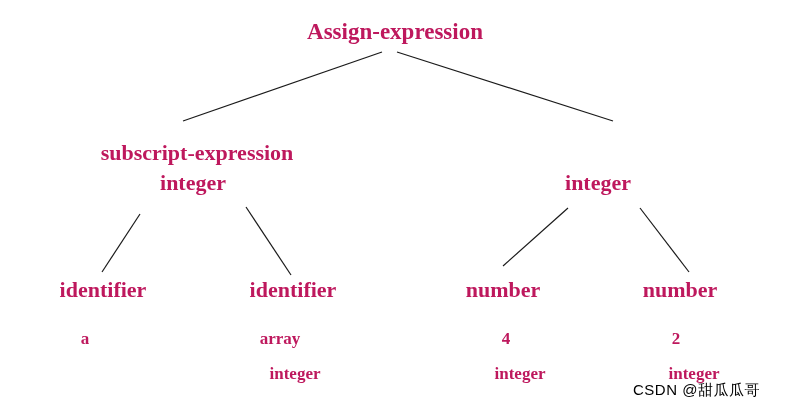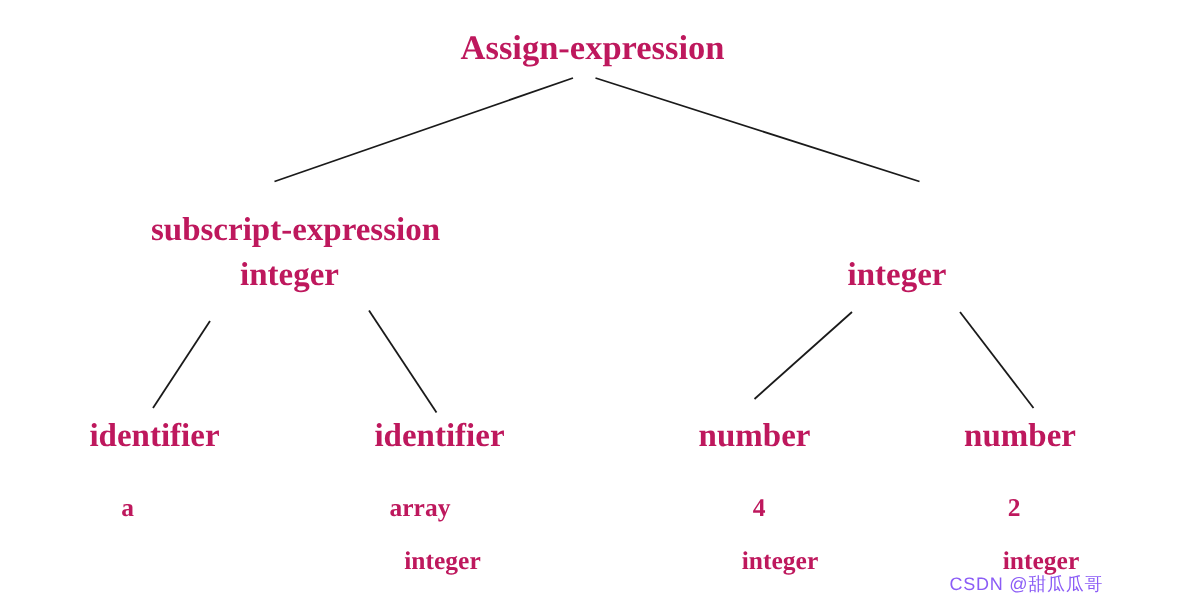--- a/index.html
+++ b/index.html
@@ -32,23 +32,23 @@
     font-weight: bold;
   }
   .fs-root  { font-size: 23px; }
   .fs-label { font-size: 22px; }
   .fs-small { font-size: 17px; }
   .watermark {
     position: absolute;
     left: 633px;
     top: 381px;
     font-family: "Liberation Sans", sans-serif;
-    font-size: 12px;
+    font-size: 15px;
     letter-spacing: 0.5px;
-    color: #8b5cf6;
+    color: #000000;
     white-space: nowrap;
   }
 </style>
 </head>
 <body>
 
 <div id="canvas">
 
   <svg id="edges" viewBox="0 0 788 406" xmlns="http://www.w3.org/2000/svg">
     <line x1="382" y1="52" x2="183" y2="121" stroke="#1a1a1a" stroke-width="1.2"></line>

